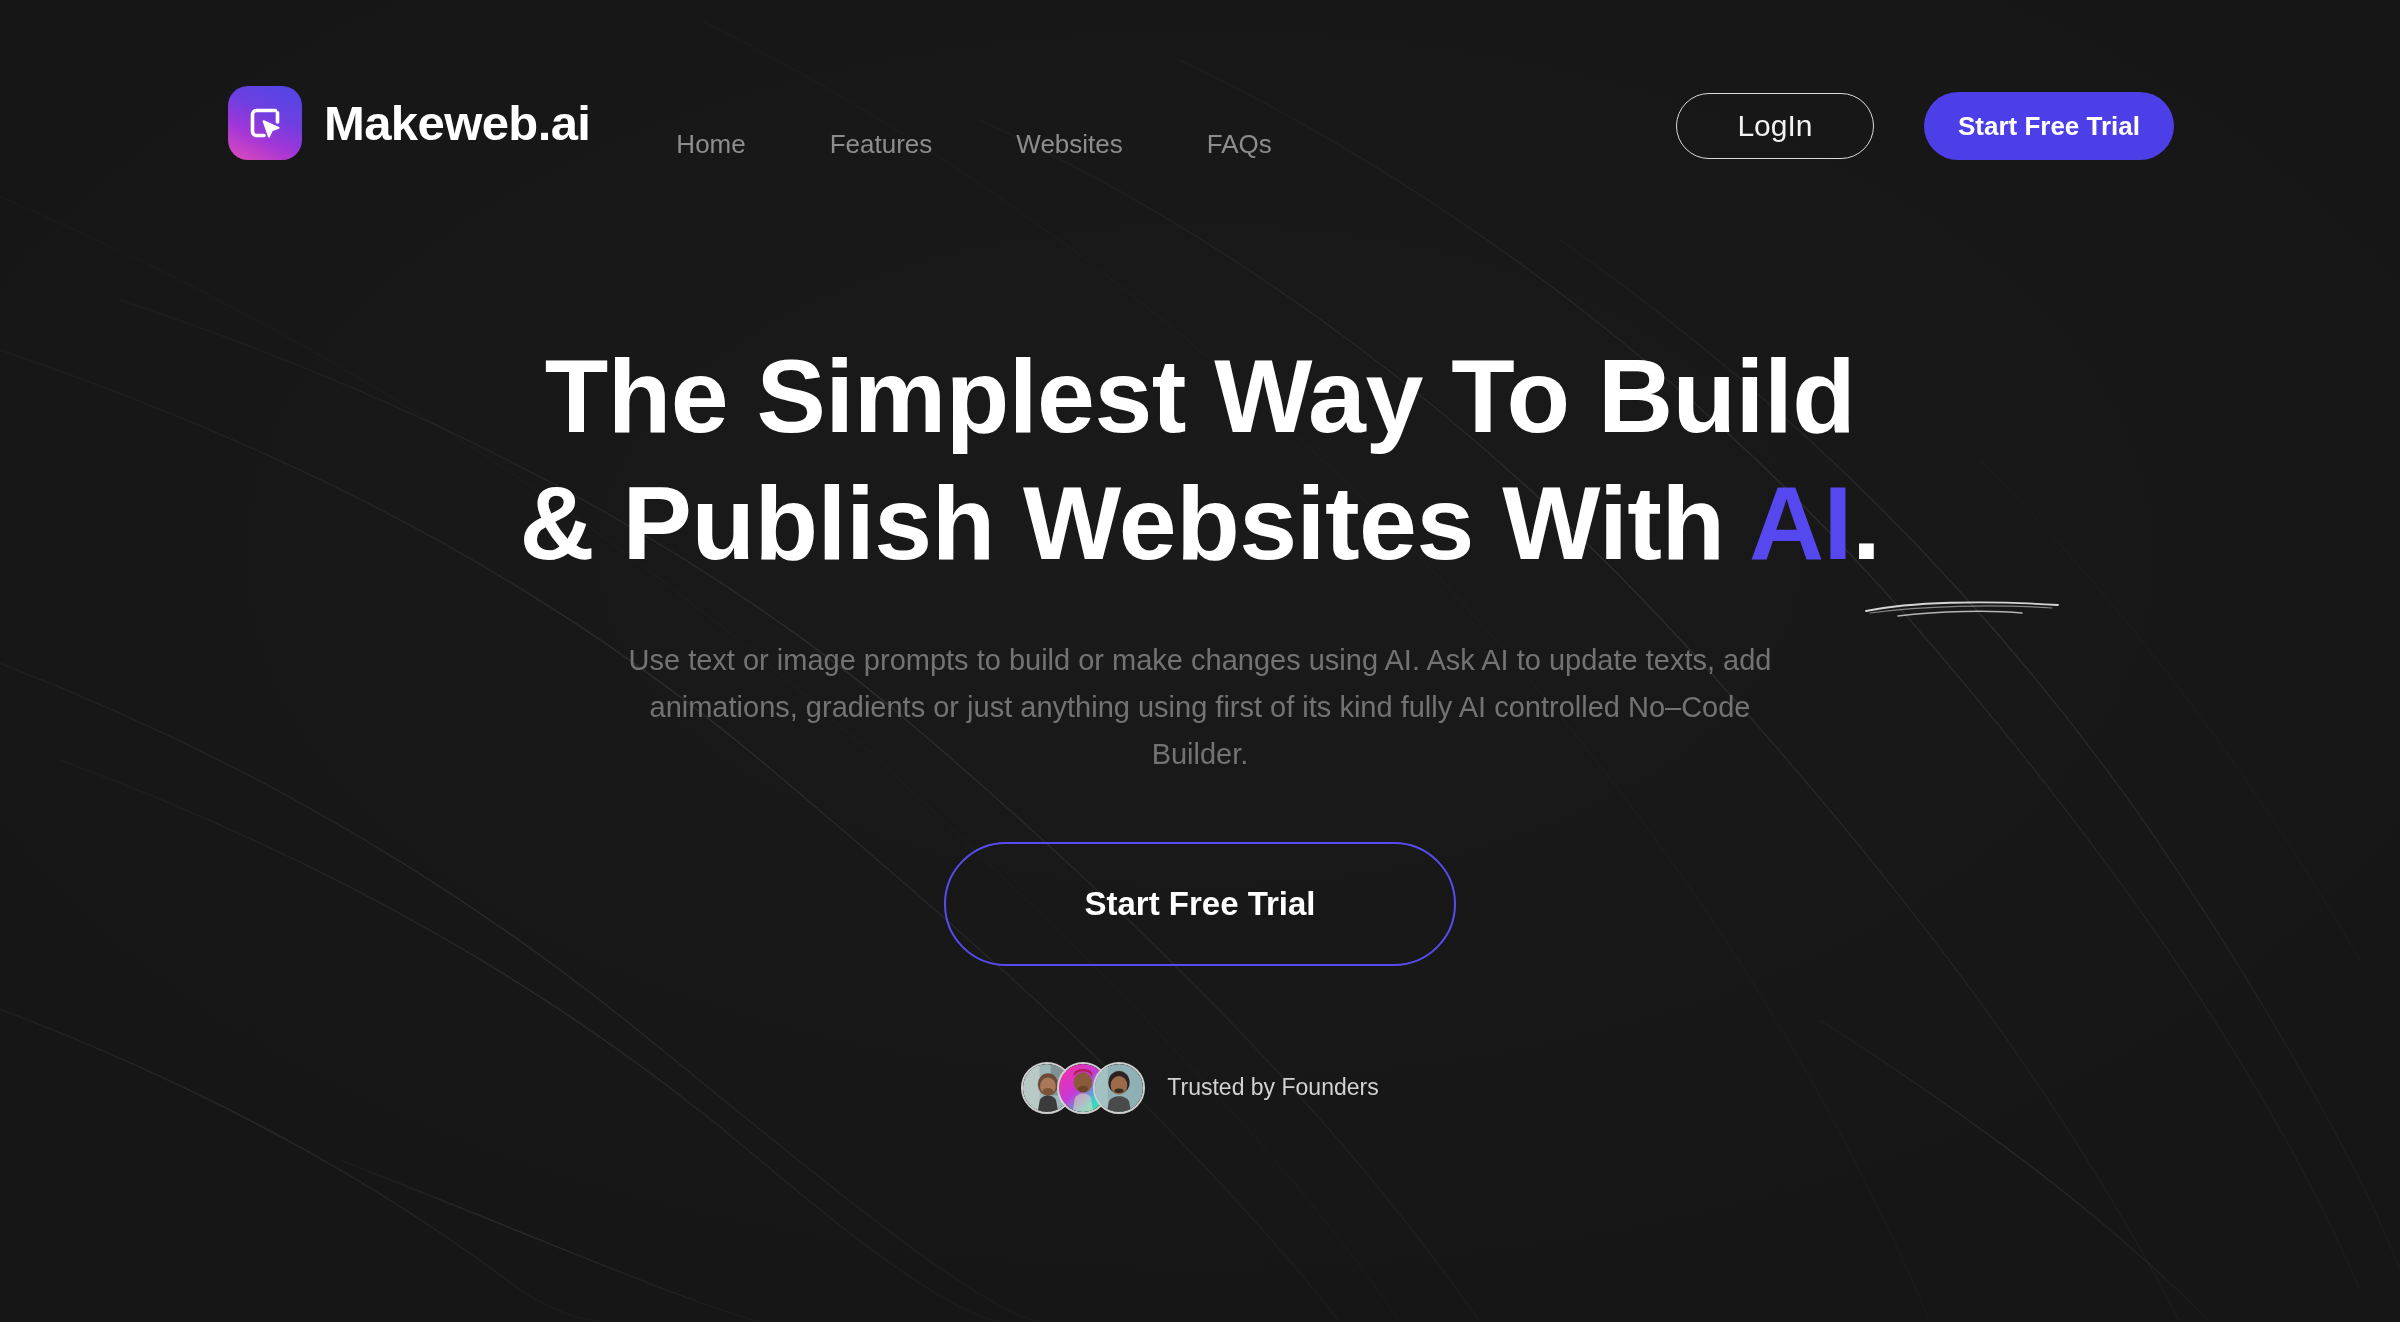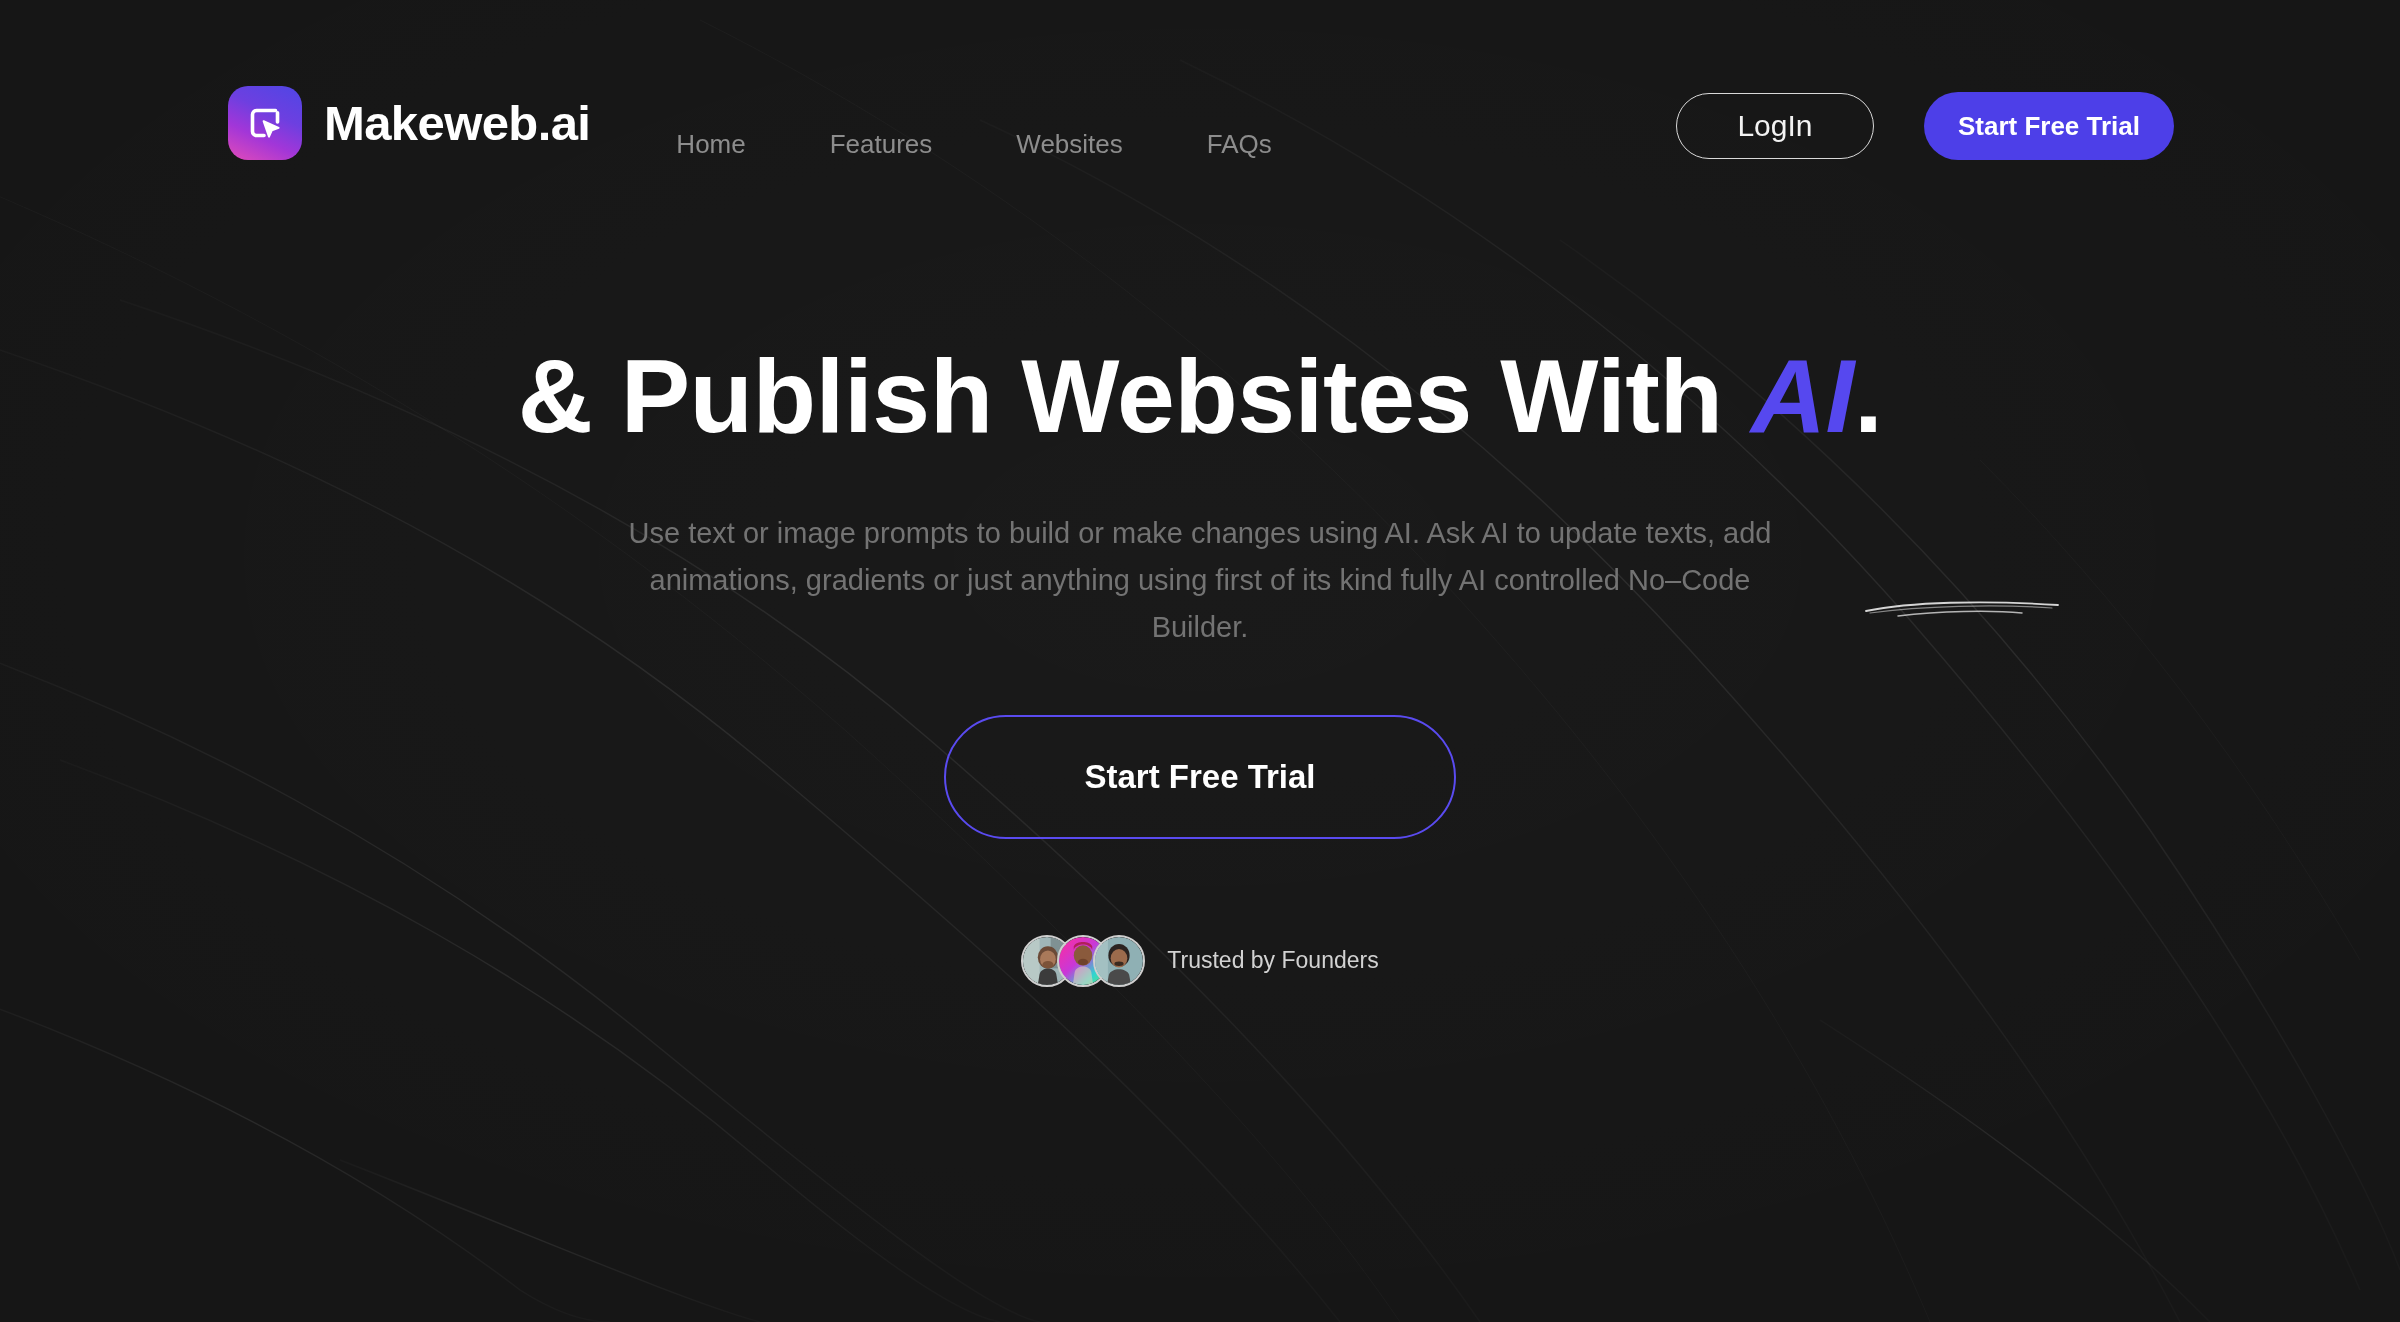--- a/index.html
+++ b/index.html
@@ -138,21 +138,21 @@
     margin-top:333px;
     width:2400px;
     text-align:center;
     color:#ffffff;
     font-size:104px;
     font-weight:700;
     line-height:1.22;
     letter-spacing:-0.5px;
   }
   #hero-headline .line { display:block; white-space:nowrap; }
-  #headline-accent { color:#5648ef;font-style:italic; }
+  #headline-accent { color:#5648ef; }
   #headline-period { color:#ffffff; }
 
   #headline-underline {
     position:absolute;
     top:595px;
     left:1862px;
     width:200px;
     height:26px;
     pointer-events:none;
   }
@@ -273,20 +273,21 @@
   <div id="header-actions">
     <button id="login-button">LogIn</button>
     <button id="header-cta-button">Start Free Trial</button>
   </div>
 
 </header>
 
 <main id="hero">
 
   <h1 id="hero-headline">
+    <span class="line">The Simplest Way To Build</span>
     <span class="line"><span>&amp; Publish Websites With </span><span id="headline-accent">AI</span><span id="headline-period">.</span></span>
   </h1>
 
   <svg id="headline-underline" viewBox="0 0 200 26" fill="none">
     <path d="M4 16 C 48 7 120 5 196 10" stroke="#e6e6e6" stroke-opacity="0.92" stroke-width="1.8" stroke-linecap="round"></path>
     <path d="M8 18 C 60 11 132 9 190 13" stroke="#cfcfcf" stroke-opacity="0.6" stroke-width="1.2" stroke-linecap="round"></path>
     <path d="M36 21 C 78 16 128 15 160 18" stroke="#dcdcdc" stroke-opacity="0.8" stroke-width="1.5" stroke-linecap="round"></path>
   </svg>
 
   <p id="hero-subtitle">Use text or image prompts to build or make changes using AI. Ask AI to update texts, add animations, gradients or just anything using first of its kind fully AI controlled No–Code Builder.</p>

